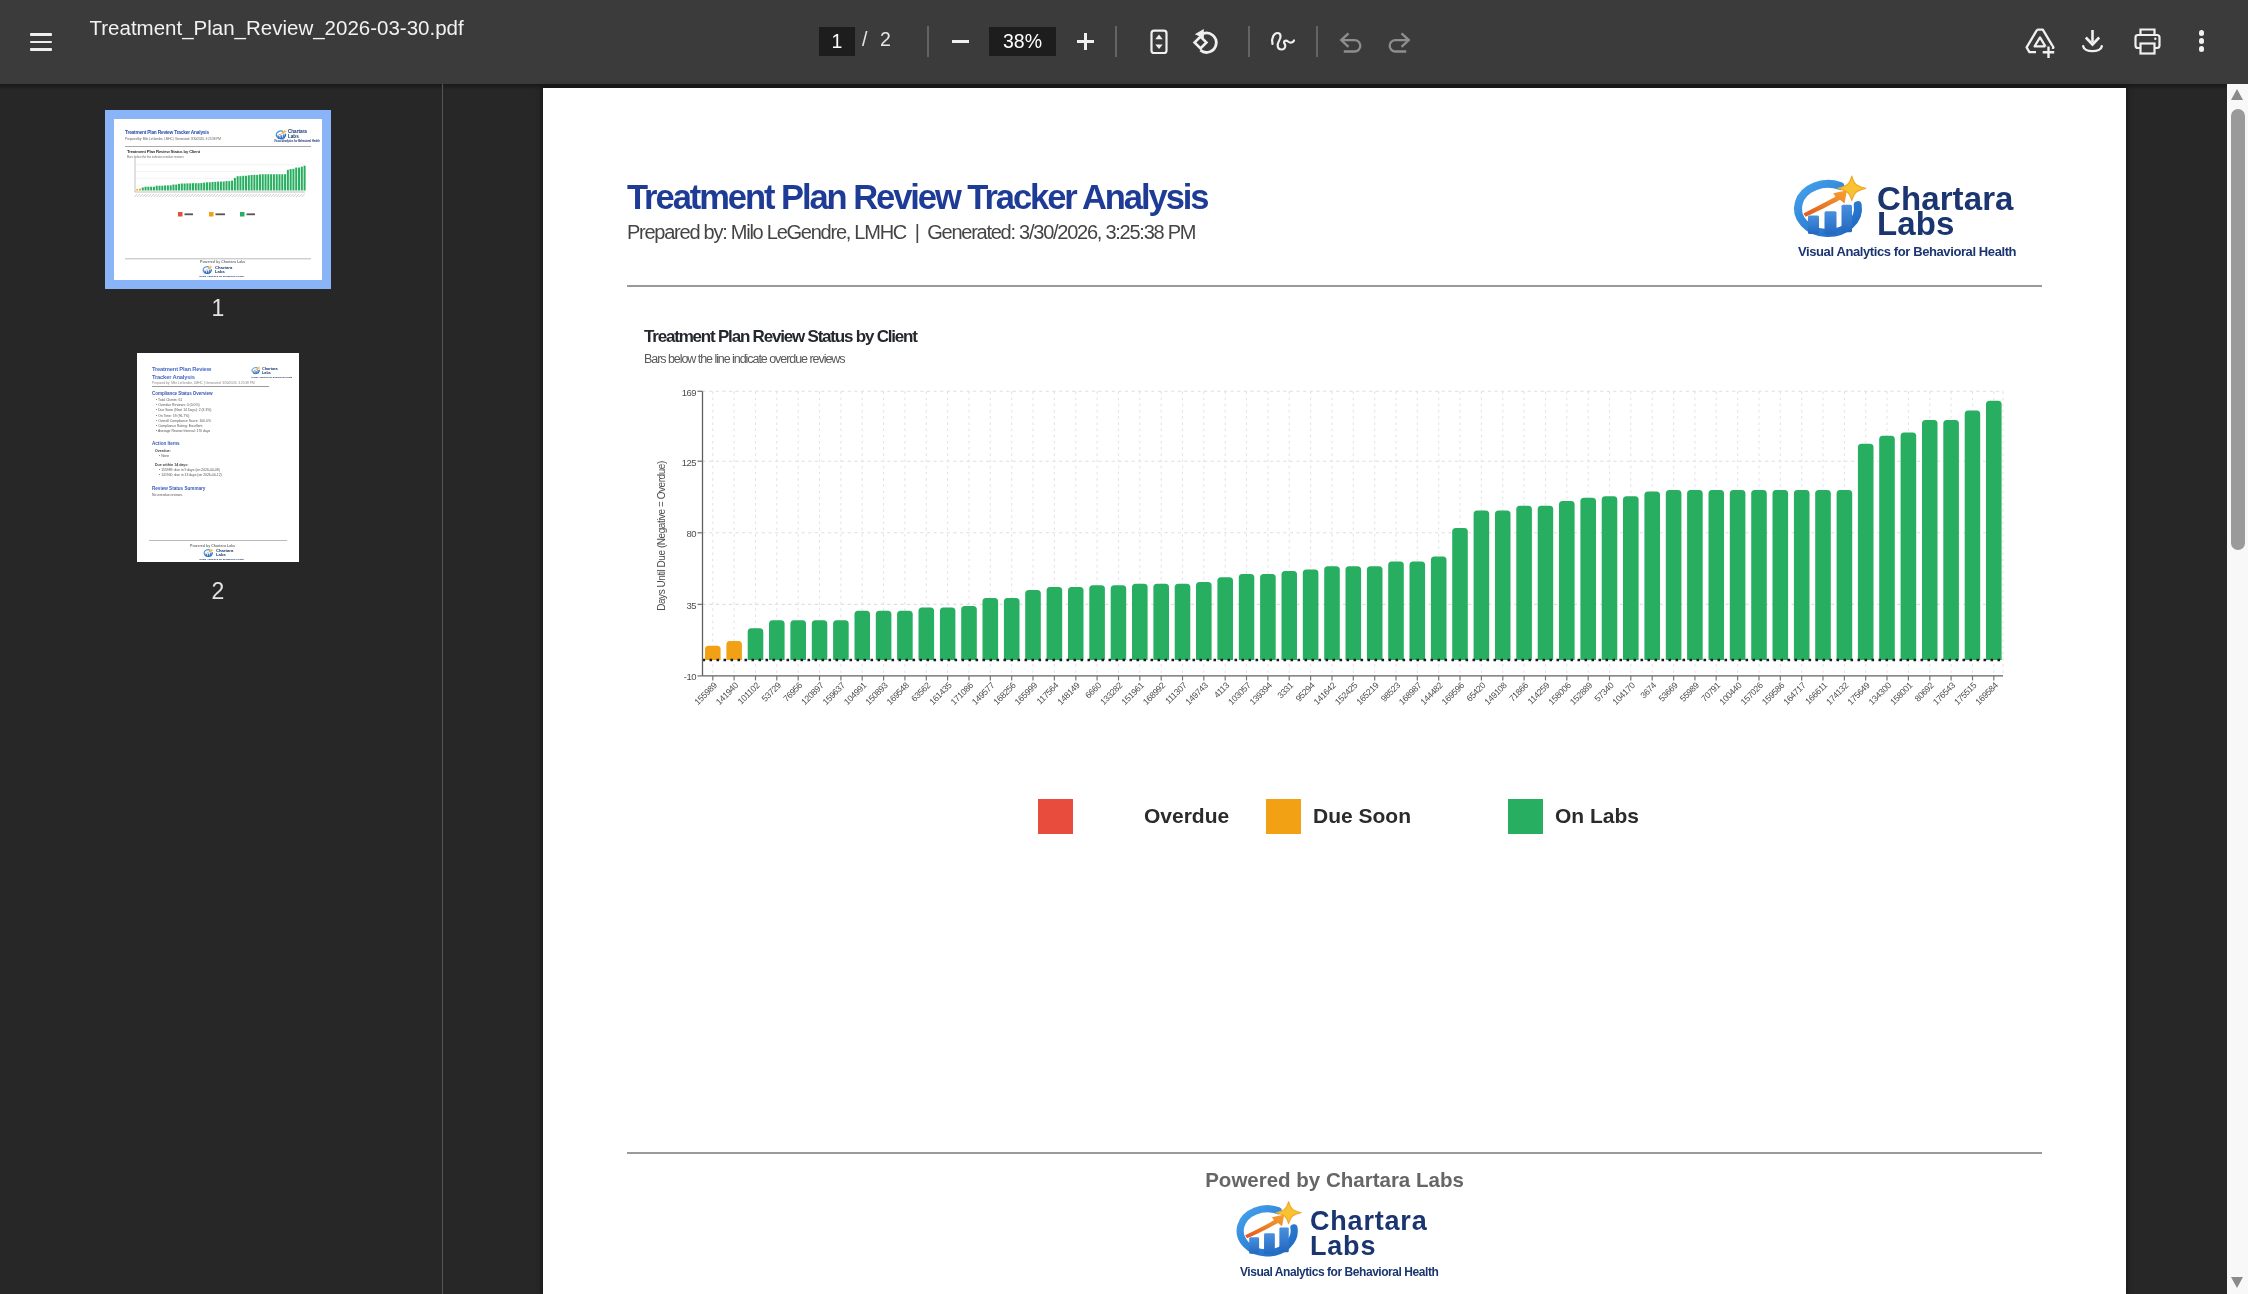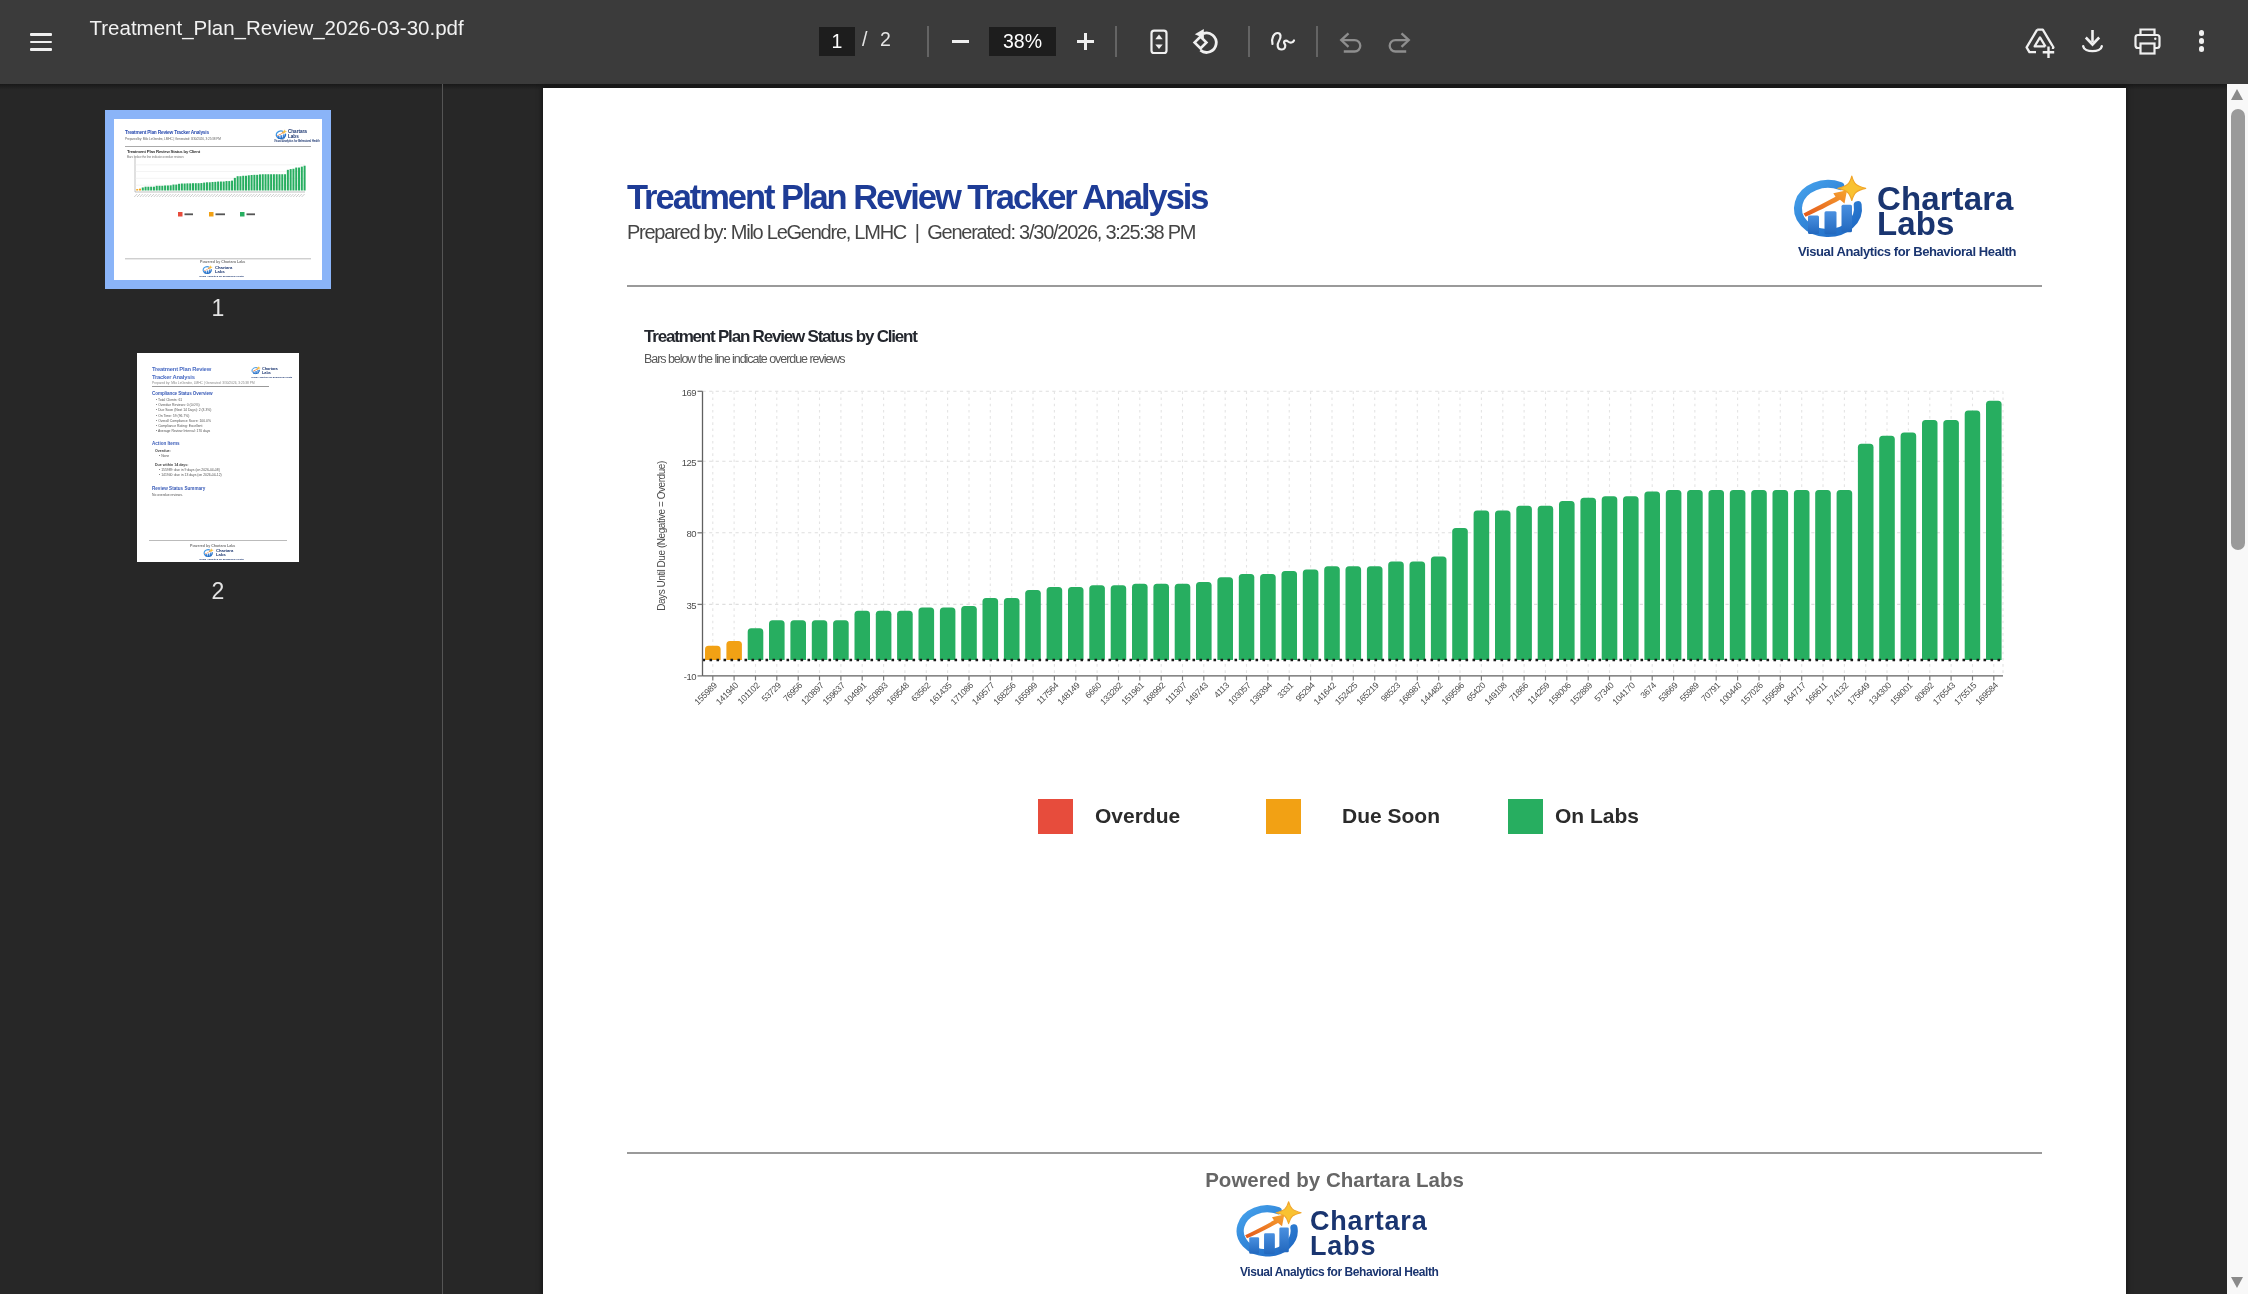--- a/index.html
+++ b/index.html
@@ -619,23 +619,23 @@
 <text transform="translate(1934.3,686.1) rotate(-45)" text-anchor="end" font-size="8.8" letter-spacing="-0.35" fill="#4d4d4d">80692</text>
 <line x1="1951.1" y1="675.9" x2="1951.1" y2="680.4" stroke="#777" stroke-width="1.2"></line>
 <text transform="translate(1955.7,686.1) rotate(-45)" text-anchor="end" font-size="8.8" letter-spacing="-0.35" fill="#4d4d4d">176543</text>
 <line x1="1972.5" y1="675.9" x2="1972.5" y2="680.4" stroke="#777" stroke-width="1.2"></line>
 <text transform="translate(1977.0,686.1) rotate(-45)" text-anchor="end" font-size="8.8" letter-spacing="-0.35" fill="#4d4d4d">175515</text>
 <line x1="1993.8" y1="675.9" x2="1993.8" y2="680.4" stroke="#777" stroke-width="1.2"></line>
 <text transform="translate(1998.4,686.1) rotate(-45)" text-anchor="end" font-size="8.8" letter-spacing="-0.35" fill="#4d4d4d">169584</text>
 <text transform="translate(664.5,536) rotate(-90)" text-anchor="middle" font-size="10" letter-spacing="-0.45" fill="#4d4d4d">Days Until Due (Negative = Overdue)</text>
 </svg>
 <div class="abs" style="left:1038px;top:799px;width:35px;height:35px;background:#e74c3c"></div>
-<div class="abs" style="left:1095px;top:804px;font-size:21px;font-weight:bold;color:#2b2b2b">Overdue</div>
+<div class="abs" style="left:1144px;top:804px;font-size:21px;font-weight:bold;color:#2b2b2b">Overdue</div>
 <div class="abs" style="left:1266px;top:799px;width:35px;height:35px;background:#f2a114"></div>
-<div class="abs" style="left:1342px;top:804px;font-size:21px;font-weight:bold;color:#2b2b2b">Due Soon</div>
+<div class="abs" style="left:1313px;top:804px;font-size:21px;font-weight:bold;color:#2b2b2b">Due Soon</div>
 <div class="abs" style="left:1508px;top:799px;width:35px;height:35px;background:#27ae60"></div>
 <div class="abs" style="left:1555px;top:804px;font-size:21px;font-weight:bold;color:#2b2b2b">On Labs</div>
 <div class="abs" style="left:627px;top:1151.5px;width:1415px;height:2.2px;background:#9a9a9a"></div>
 <div class="abs" style="left:543px;top:1168px;width:1583px;text-align:center;font-size:20.5px;font-weight:bold;color:#666">Powered by Chartara Labs</div>
 <svg style="position:absolute;left:1233px;top:1198px" width="72" height="63" viewBox="0 0 80 70">
 <defs>
 <linearGradient id="lgB1233_1198" x1="0" y1="0" x2="0" y2="1">
 <stop offset="0" stop-color="#4a90e0"></stop>
         <stop offset="1" stop-color="#2268be"></stop>
 </linearGradient>

